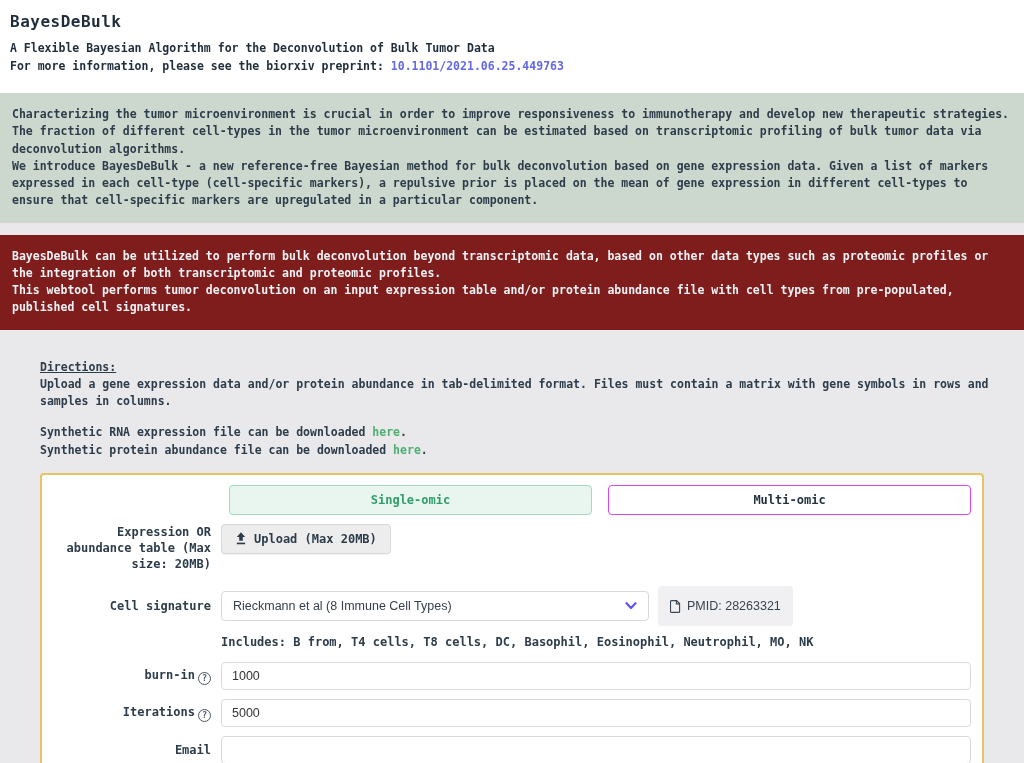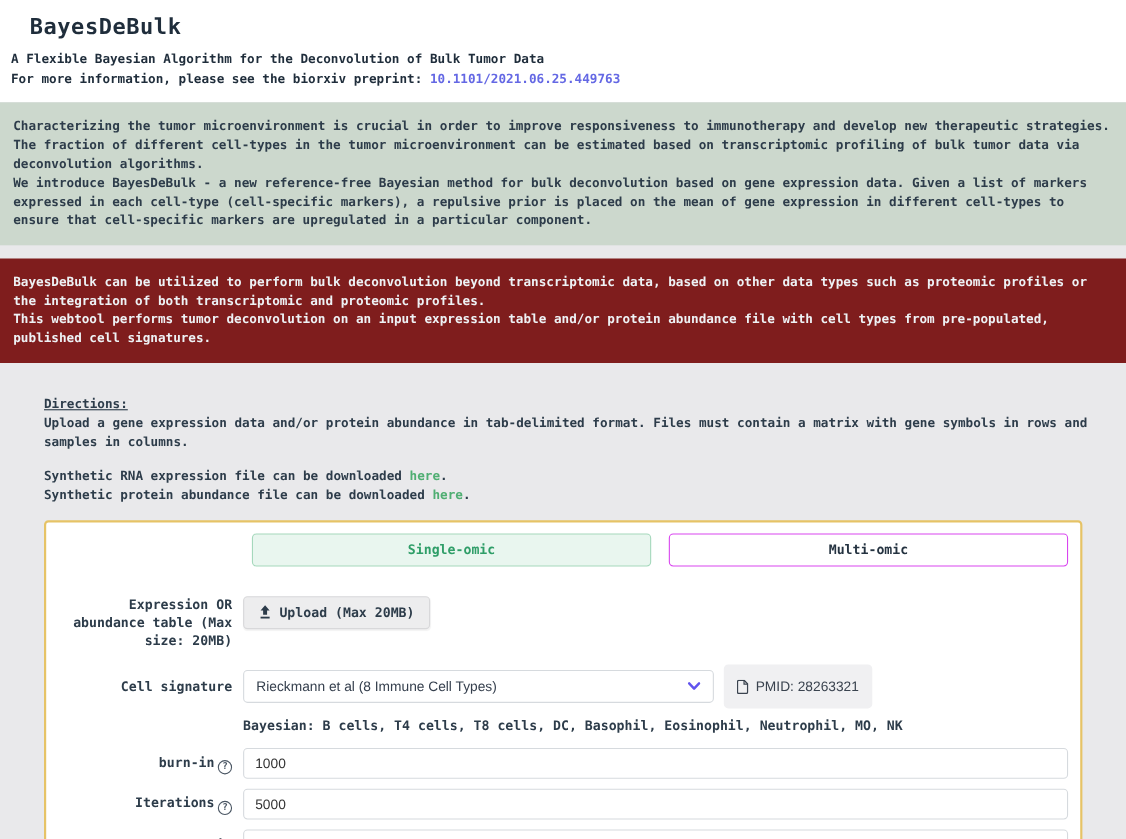--- a/index.html
+++ b/index.html
@@ -13,22 +13,22 @@
     color:#2d3c4a;
   }
   
   .header{
     background:#ffffff;
     padding:12px 10px 10px 10px;
     height:71px;
     box-sizing:content-box;
   }
   .title{
-    margin:0 0 10px 17px;
-    font-size:20px;
+    margin:0 0 10px 0;
+    font-size:16px;
     font-weight:bold;
     color:#1f2d3b;
     letter-spacing:0.5px;
   }
   .subline{
     margin:0 0 4px 0;
     font-size:11.5px;
     font-weight:bold;
     color:#1f2d3b;
   }
@@ -92,21 +92,21 @@
     flex:0 0 158px;
     text-align:right;
     font-size:12px;
     font-weight:bold;
     color:#2d3c4a;
     margin-right:10px;
     line-height:1.35;
   }
   .fcontent{flex:1;min-width:0;}
   
-  .tabs-row{gap:8px;margin-bottom:27px;align-items:center;}
+  .tabs-row{gap:8px;margin-bottom:9px;align-items:center;}
   .tab-spacer{width:158px;flex:0 0 158px;margin-right:10px;}
   .tab{
     flex:1;
     height:28px;
     border-radius:4px;
     font-family:"DejaVu Sans Mono", monospace;
     font-size:12px;
     font-weight:bold;
     cursor:pointer;
     display:flex;align-items:center;justify-content:center;
@@ -275,21 +275,21 @@
               <path d="M1.5 0.6 H6.6 L9.6 3.6 V11.4 a1 1 0 0 1 -1 1 H1.5 a1 1 0 0 1 -1 -1 V1.6 a1 1 0 0 1 1 -1 Z" fill="none" stroke="#3a434f" stroke-width="1.1"></path>
               <path d="M6.4 0.8 V3.9 H9.4" fill="none" stroke="#3a434f" stroke-width="1.1"></path>
             </svg>
           <span>PMID: 28263321</span>
         </div>
       </div>
     </div>
 
     <div class="frow includes-row">
       <div class="tab-spacer"></div>
-      <div class="includes-text">Bayesian: B cells, T4 cells, T8 cells, DC, Basophil, Eosinophil, Neutrophil, MO, NK</div>
+      <div class="includes-text">Includes: B from, T4 cells, T8 cells, DC, Basophil, Eosinophil, Neutrophil, MO, NK</div>
     </div>
 
     <div class="frow">
       <div class="flabel"><span>burn-in</span><span class="help-icon">?</span></div>
       <div class="fcontent">
         <input class="text-input" type="text" value="1000" style="">
       </div>
     </div>
 
     <div class="frow">

